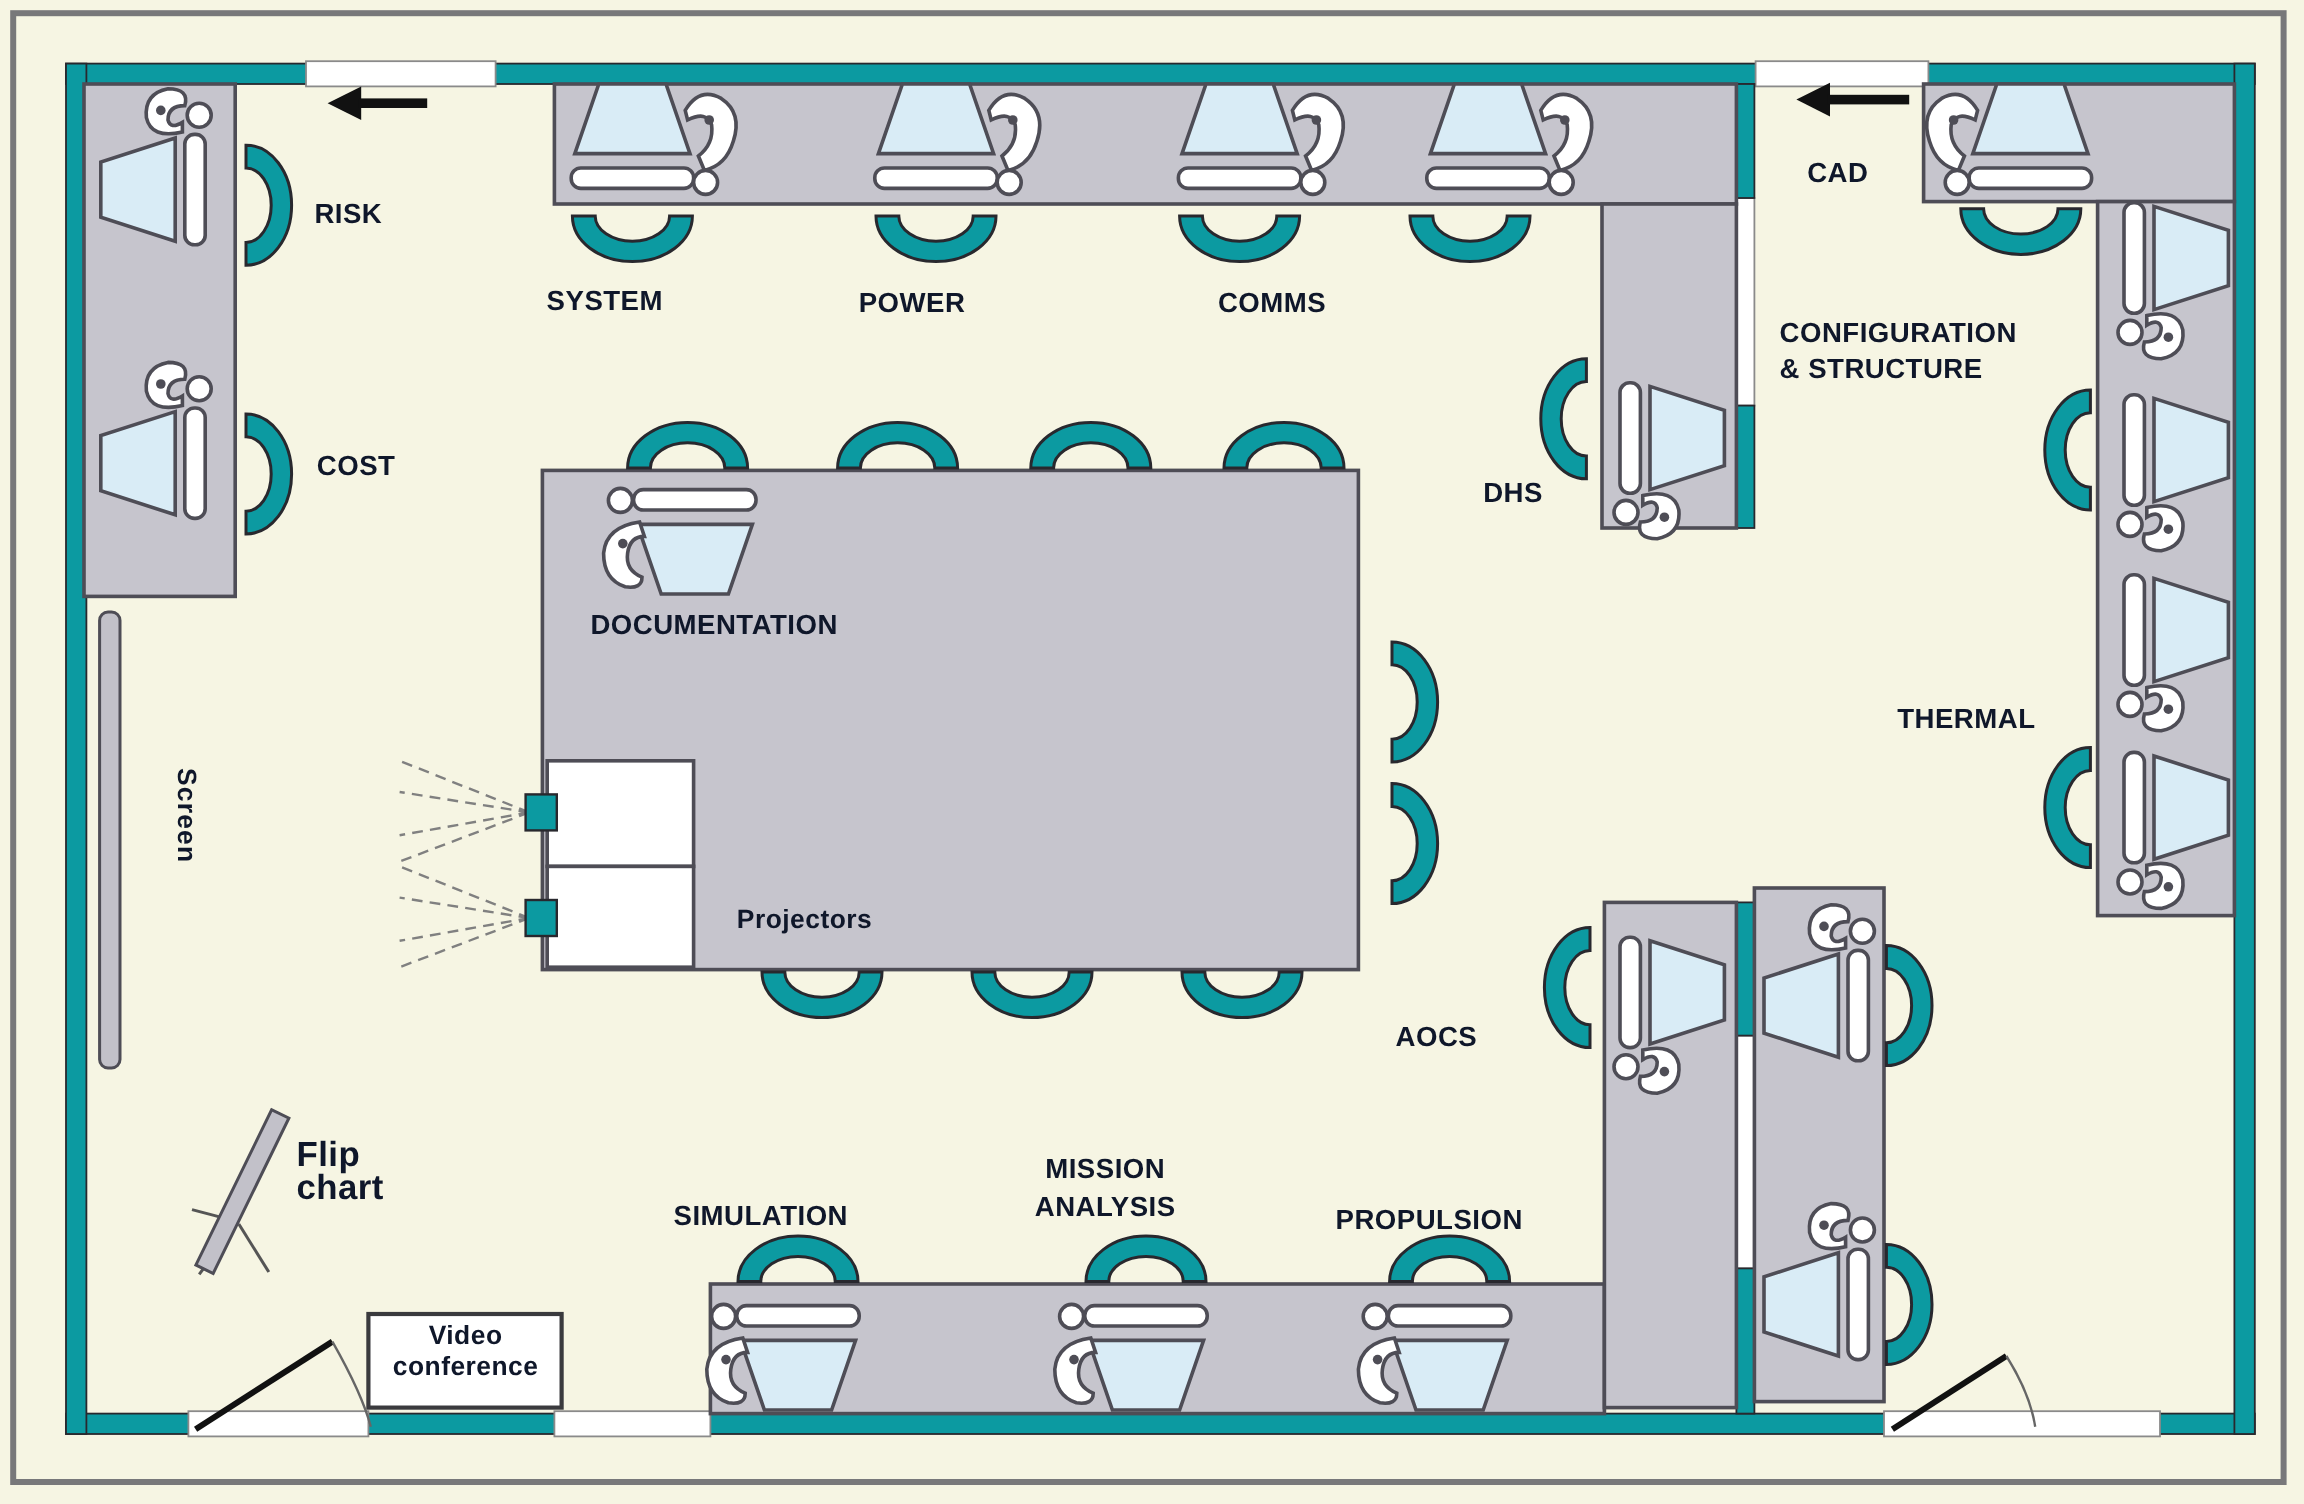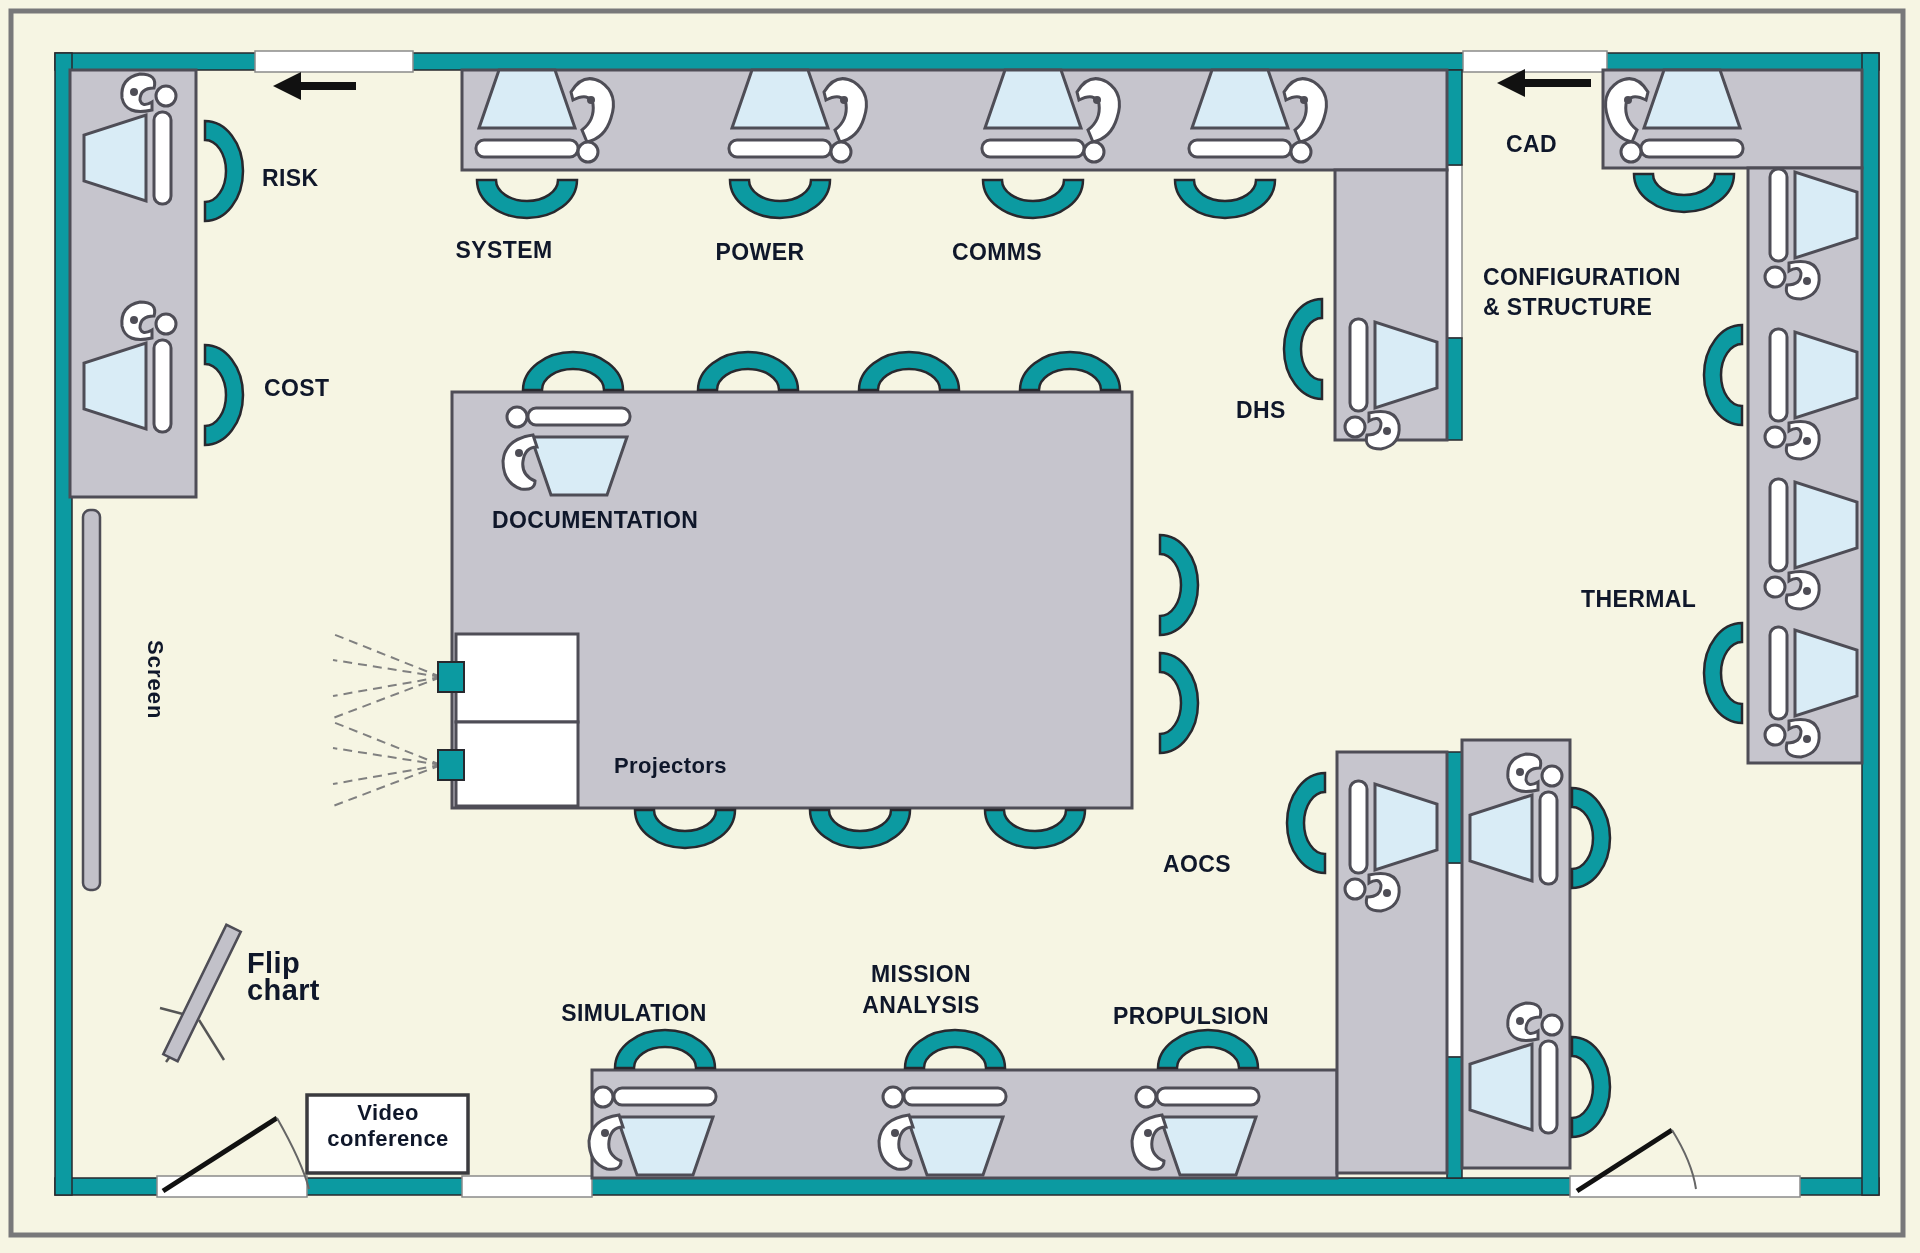--- a/index.html
+++ b/index.html
@@ -197,21 +197,21 @@
 
     <use href="#chair" transform="translate(1572,838) rotate(90)"></use>
     <use href="#chair" transform="translate(1572,1087) rotate(90)"></use>
   </g>
 </svg>
 
   <div class="lbl" style="left:262px;top:164px;">RISK</div>
   <div class="lbl" style="left:264px;top:374px;">COST</div>
   <div class="lbl center" style="left:504px;top:236px;">SYSTEM</div>
   <div class="lbl center" style="left:741px;top:238px;margin-left:19px;">POWER</div>
-  <div class="lbl center" style="left:997px;top:238px;text-align:right;">COMMS</div>
+  <div class="lbl center" style="left:1060px;top:238px;text-align:right;">COMMS</div>
   <div class="lbl" style="left:1506px;top:130px;">CAD</div>
   <div class="lbl" style="left:1483px;top:262px;line-height:30px;">CONFIGURATION
 &amp; STRUCTURE</div>
   <div class="lbl" style="left:1236px;top:396px;">DHS</div>
   <div class="lbl" style="left:1581px;top:585px;">THERMAL</div>
   <div class="lbl" style="left:492px;top:506px;">DOCUMENTATION</div>
   <div class="lbl" style="left:614px;top:752px;font-size:22px;">Projectors</div>
   <div class="lbl vertical" style="left:141px;top:640px;font-size:22px;">Screen</div>
   <div class="lbl" style="left:247px;top:950px;font-size:29px;line-height:27px;">Flip
 chart</div>

